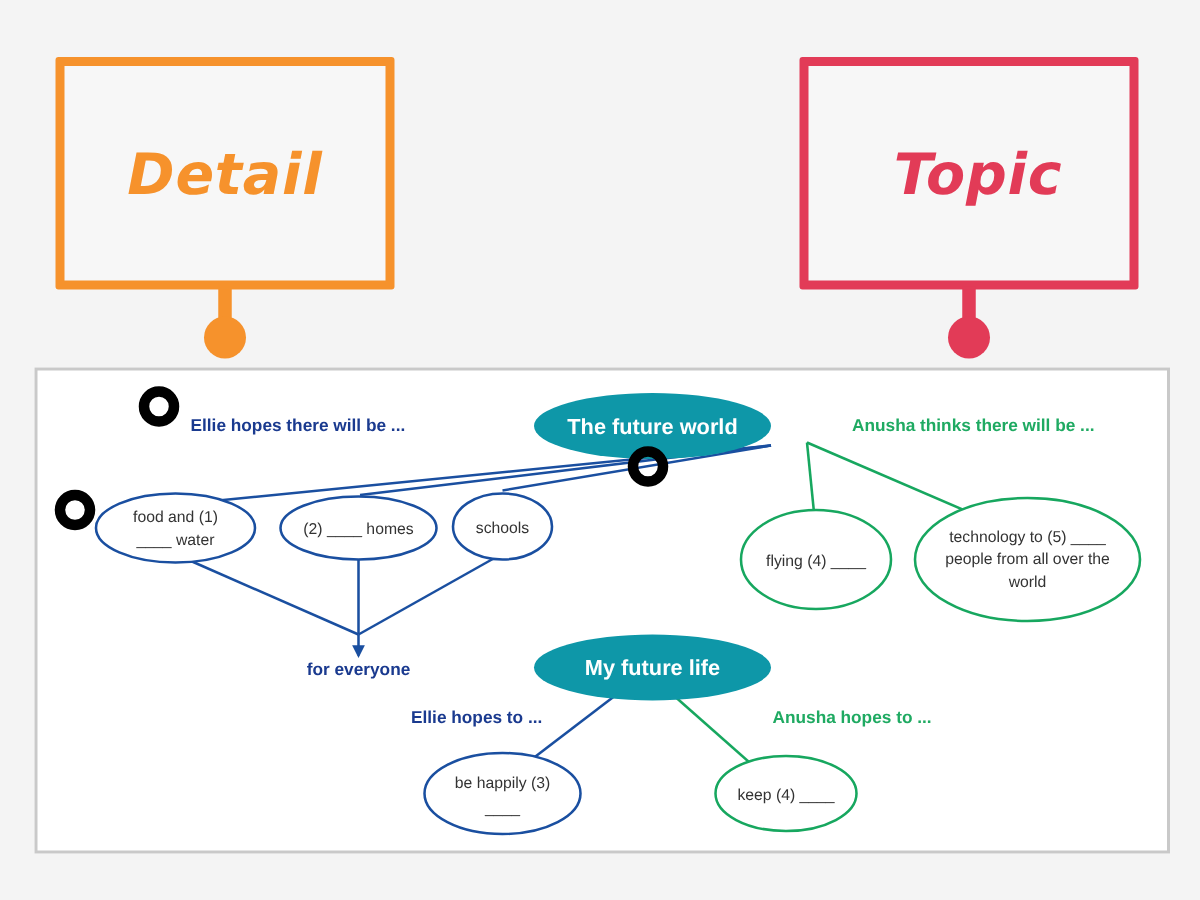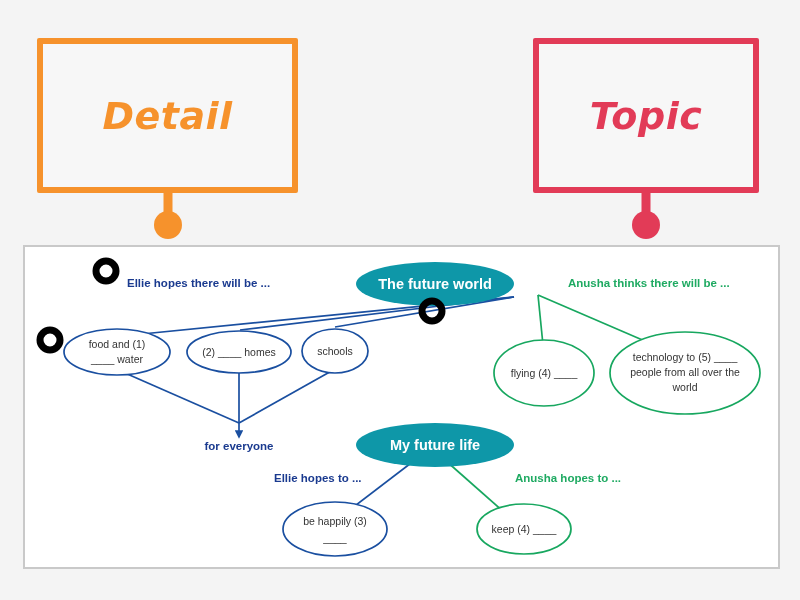--- a/index.html
+++ b/index.html
@@ -76,21 +76,21 @@
   .legend-pin .knob {
     position: absolute;
     left: 50%;
     top: 20px;
     transform: translateX(-50%);
     width: 28px;
     height: 28px;
     border-radius: 50%;
   }
 
-  #card-detail   { left: 37px; padding-left: 35px;  }
+  #card-detail   { left: 37px;  }
   #card-subtopic { left: 287px; }
   #card-topic    { left: 533px; }
 
   
   #diagram-frame {
     position: absolute;
     left: 23px;
     top: 245px;
     width: 757px;
     height: 324px;
@@ -148,21 +148,21 @@
     <div class="card-label" style="color: rgb(246, 146, 44);">Detail</div>
     <div class="legend-pin">
       <div class="stem" style="background: rgb(246, 146, 44);"></div>
       <div class="knob" style="background: rgb(246, 146, 44);"></div>
     </div>
   </div>
 
 
   <div class="legend-card" id="card-topic">
     <div class="card-box" style="border-color: rgb(226, 59, 87);"></div>
-    <div class="card-label" style="color: rgb(226, 59, 87);">Topic</div>
+    <div class="card-label" style="color: rgb(226, 59, 87); padding-left: 6px;">Topic</div>
     <div class="legend-pin">
       <div class="stem" style="background: rgb(226, 59, 87);"></div>
       <div class="knob" style="background: rgb(226, 59, 87);"></div>
     </div>
   </div>
 
 </div>
 
 <div id="diagram-frame">
   <svg id="diagram-svg" width="753" height="320" viewBox="0 0 753 320">

